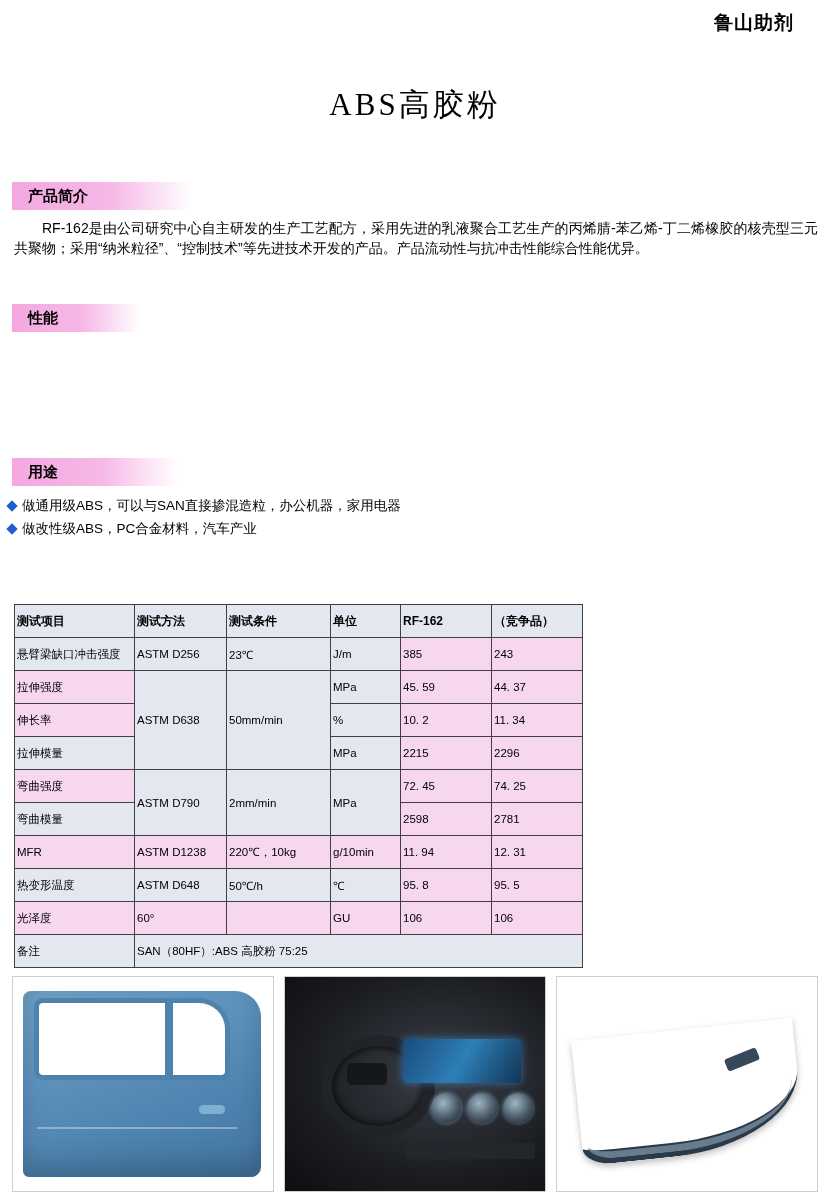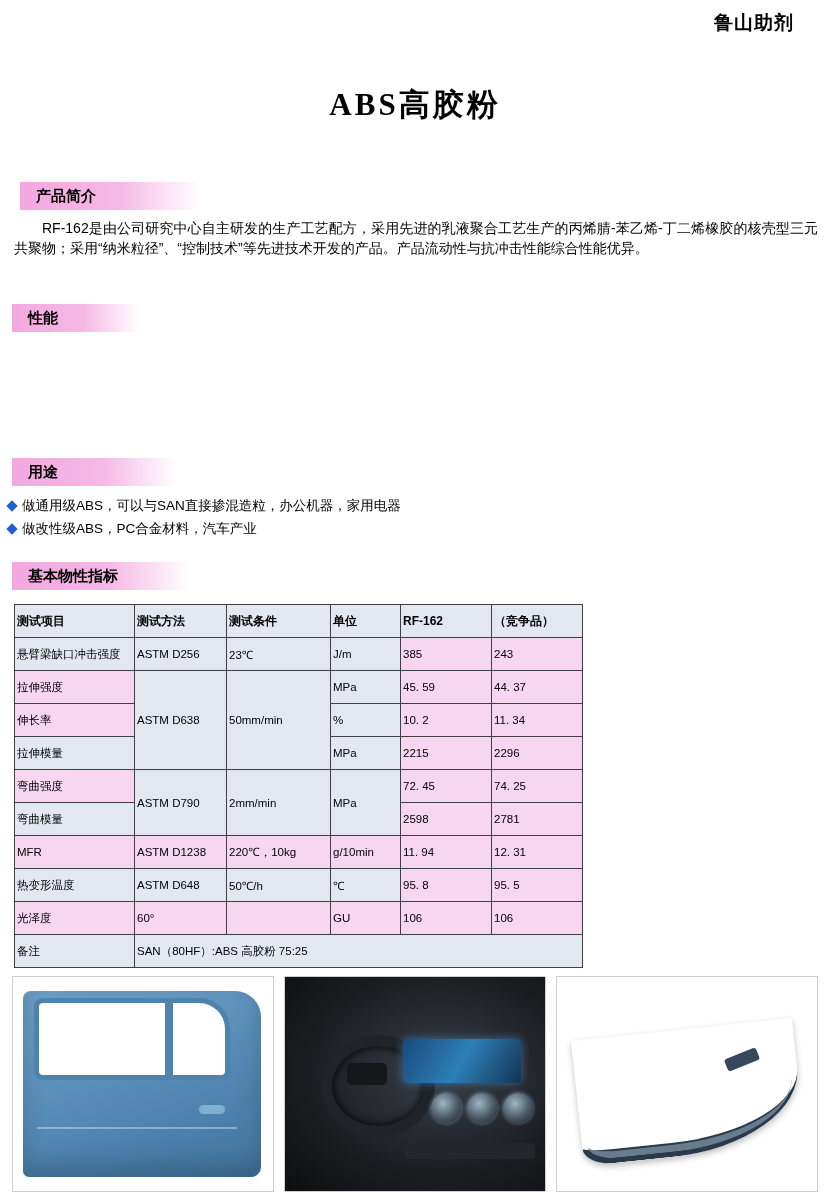--- a/index.html
+++ b/index.html
@@ -32,37 +32,37 @@
     letter-spacing: 1px;
   }
   
   .doc-title {
     position: absolute;
     top: 84px;
     left: 0;
     width: 830px;
     text-align: center;
     font-family: "Liberation Serif", serif;
-    font-weight: bold;
+    font-weight: normal;
     font-size: 31px;
     letter-spacing: 3px;
   }
   
   .sec-bar {
     position: absolute;
     background: linear-gradient(to right, #f3a8e0 0%, #f6b8e6 55%, #ffffff 100%);
     height: 28px;
     line-height: 28px;
     font-size: 15px;
     font-weight: bold;
     color: #000;
     padding-left: 16px;
     box-sizing: border-box;
   }
-  .sec-bar.b1 { top: 182px; left: 12px; width: 180px; margin-left: 8px; }
+  .sec-bar.b1 { top: 182px; left: 12px; width: 180px; }
   .sec-bar.b2 { top: 304px; left: 12px; width: 128px; }
   .sec-bar.b3 { top: 458px; left: 12px; width: 165px; }
   .sec-bar.b4 { top: 562px; left: 12px; width: 178px; }
 
   
   .intro {
     position: absolute;
     top: 218px;
     left: 14px;
     width: 804px;
@@ -255,21 +255,20 @@
   <div class="intro">RF-162是由公司研究中心自主研发的生产工艺配方，采用先进的乳液聚合工艺生产的丙烯腈-苯乙烯-丁二烯橡胶的核壳型三元共聚物；采用“纳米粒径”、“控制技术”等先进技术开发的产品。产品流动性与抗冲击性能综合性能优异。</div>
 
   <div class="sec-bar b2">性能</div>
 
   <div class="sec-bar b3">用途</div>
   <div class="bullets use">
     <div class="bullet-row"><span class="dia"></span><span>做通用级ABS，可以与SAN直接掺混造粒，办公机器，家用电器</span></div>
     <div class="bullet-row"><span class="dia"></span><span>做改性级ABS，PC合金材料，汽车产业</span></div>
   </div>
 
-  <div class="sec-bar b4">基本物性指标</div>
 
   <div class="tbl-wrap">
     <table class="spec">
       <colgroup>
           <col class="c1">
           <col class="c2">
           <col class="c3">
           <col class="c4">
           <col class="c5">
           <col class="c6">

